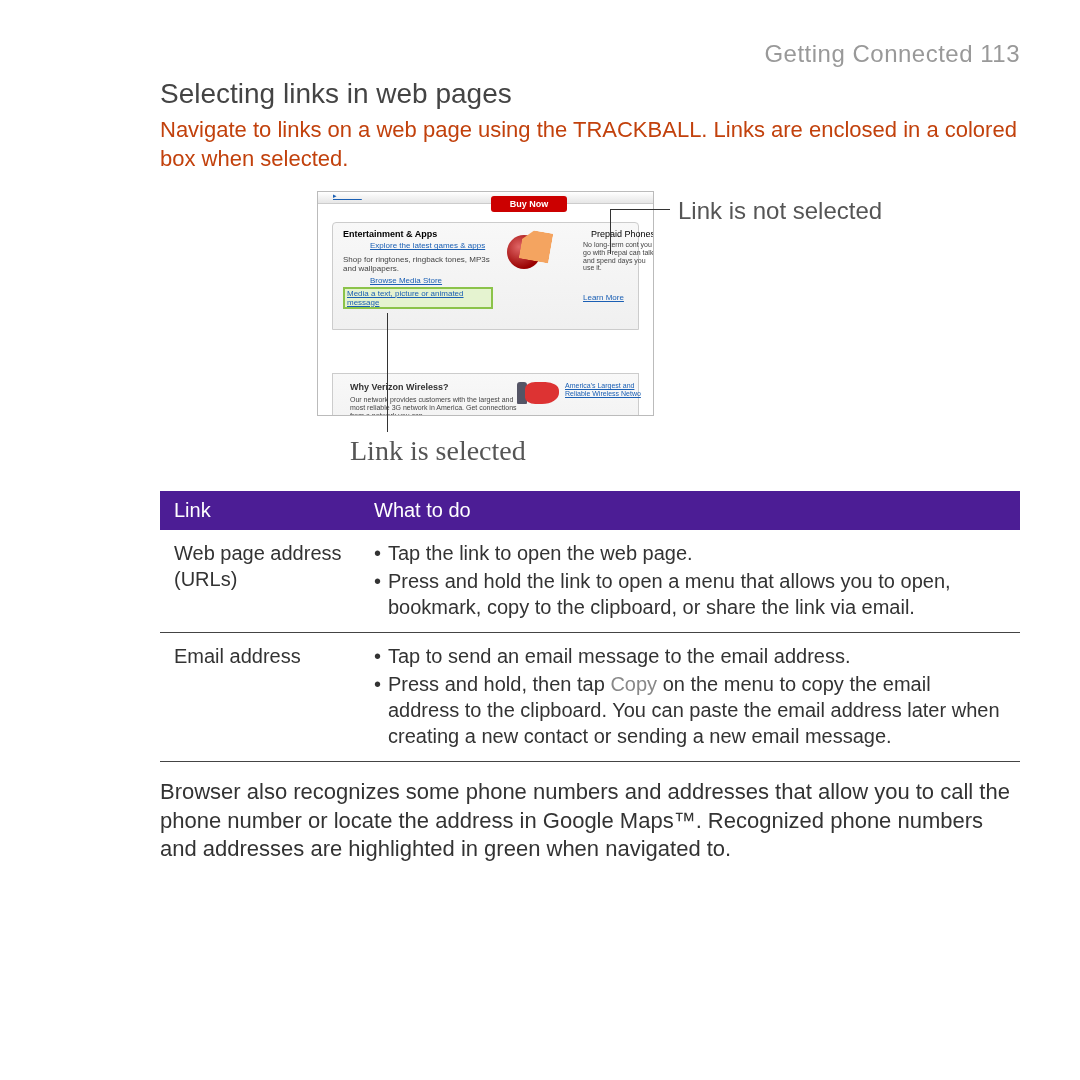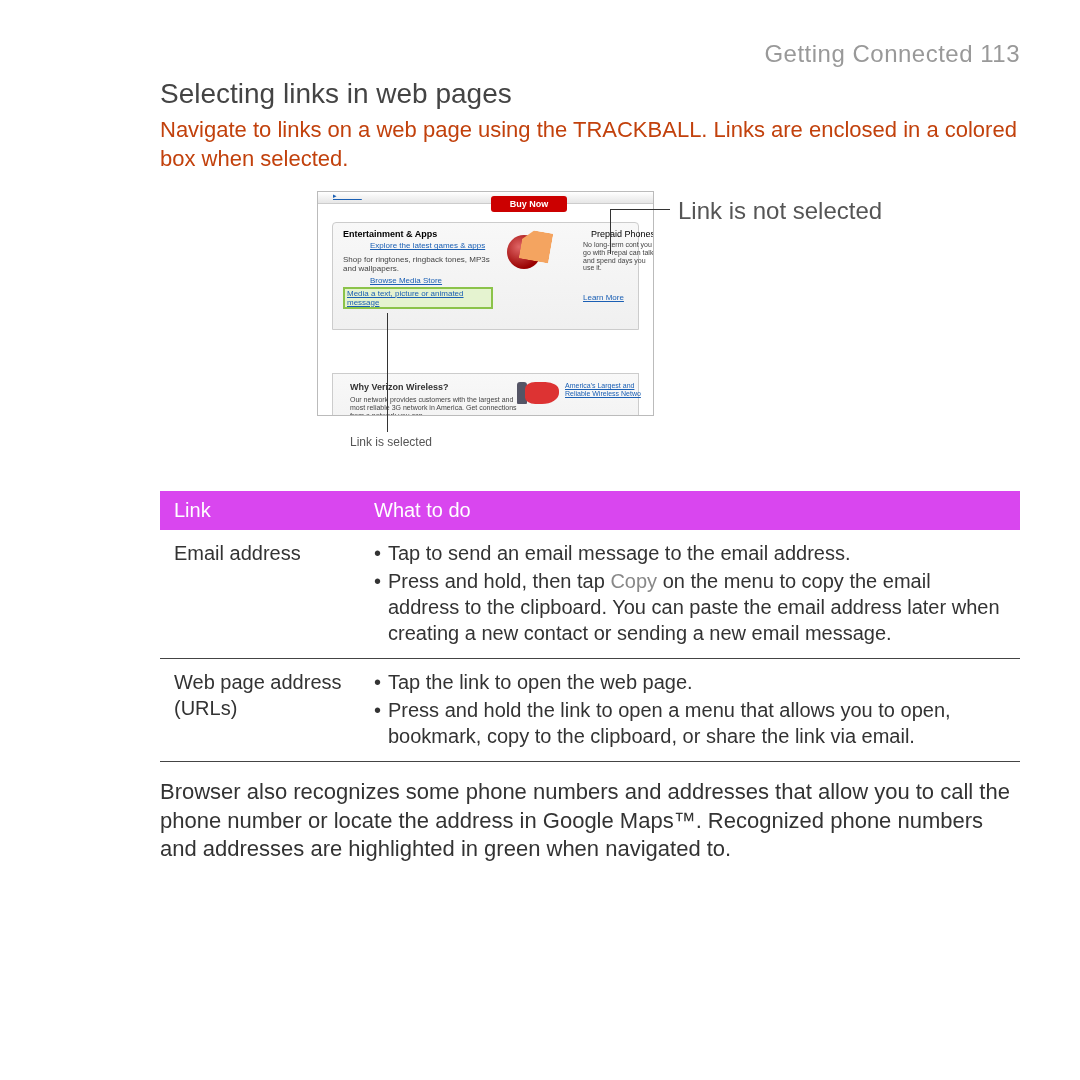--- a/index.html
+++ b/index.html
@@ -170,25 +170,25 @@
     font-size: 7px;
     color: #1a5fb4;
     text-decoration: underline;
     line-height: 1.1;
   }
   
   .line-ns-h { position: absolute; left: 450px; top: 18px; width: 60px; border-top: 1px solid #333; }
   .line-ns-v { position: absolute; left: 450px; top: 18px; height: 45px; border-left: 1px solid #333; }
   .label-ns { position: absolute; left: 518px; top: 6px; font-size: 24px; color: #555; line-height: 1.2; }
   .line-sel-v { position: absolute; left: 227px; top: 122px; height: 119px; border-left: 1px solid #333; }
-  .label-sel { position: absolute; left: 190px; top: 244px; font-size: 12px; color: #555; }
+  .label-sel { position: absolute; left: 190px; top: 244px; font-size: 28px; color: #555; font-family: Liberation Serif, serif; }
   
   .tbl { width: 100%; border-collapse: collapse; }
   .tbl thead th {
-    background: #d946ef;
+    background: #4c1d95;
     color: #fff;
     font-weight: normal;
     text-align: left;
     font-size: 20px;
     padding: 8px 14px;
   }
   .tbl td {
     border-bottom: 1px solid #444;
     vertical-align: top;
     font-size: 20px;
@@ -257,33 +257,33 @@
 
 <table class="tbl">
   <thead>
     <tr>
       <th>Link</th>
       <th>What to do</th>
     </tr>
   </thead>
   <tbody>
     <tr>
+      <td>Web page address (URLs)</td>
+      <td>
+        <ul class="bullets">
+          <li>Tap the link to open the web page.</li>
+          <li>Press and hold the link to open a menu that allows you to open, bookmark, copy to the clipboard, or share the link via email.</li>
+        </ul>
+      </td>
+    </tr>
+    <tr>
       <td>Email address</td>
       <td>
         <ul class="bullets">
           <li>Tap to send an email message to the email address.</li>
           <li>Press and hold, then tap <span class="menu-label">Copy</span> on the menu to copy the email address to the clipboard. You can paste the email address later when creating a new contact or sending a new email message.</li>
         </ul>
       </td>
     </tr>
-    <tr>
-      <td>Web page address (URLs)</td>
-      <td>
-        <ul class="bullets">
-          <li>Tap the link to open the web page.</li>
-          <li>Press and hold the link to open a menu that allows you to open, bookmark, copy to the clipboard, or share the link via email.</li>
-        </ul>
-      </td>
-    </tr>
   </tbody>
 </table>
 
 <p class="outro">Browser also recognizes some phone numbers and addresses that allow you to call the phone number or locate the address in Google Maps™. Recognized phone numbers and addresses are highlighted in green when navigated to.</p>
 
 </body></html>

